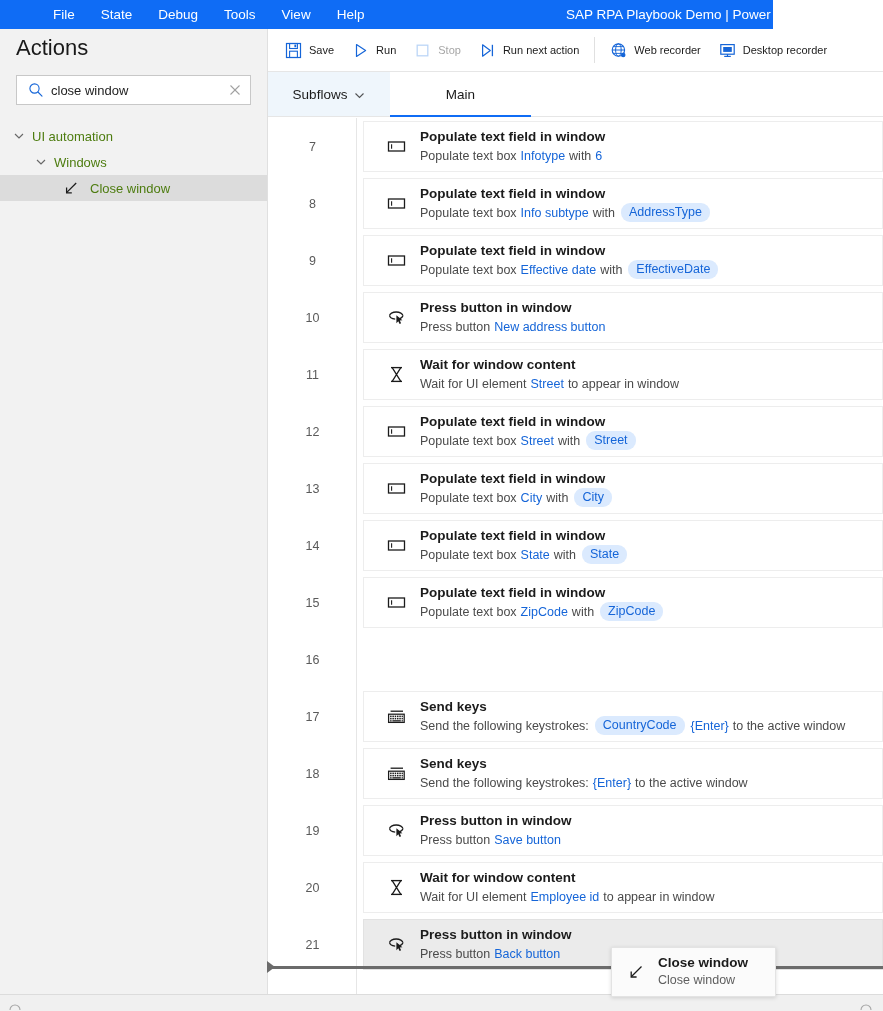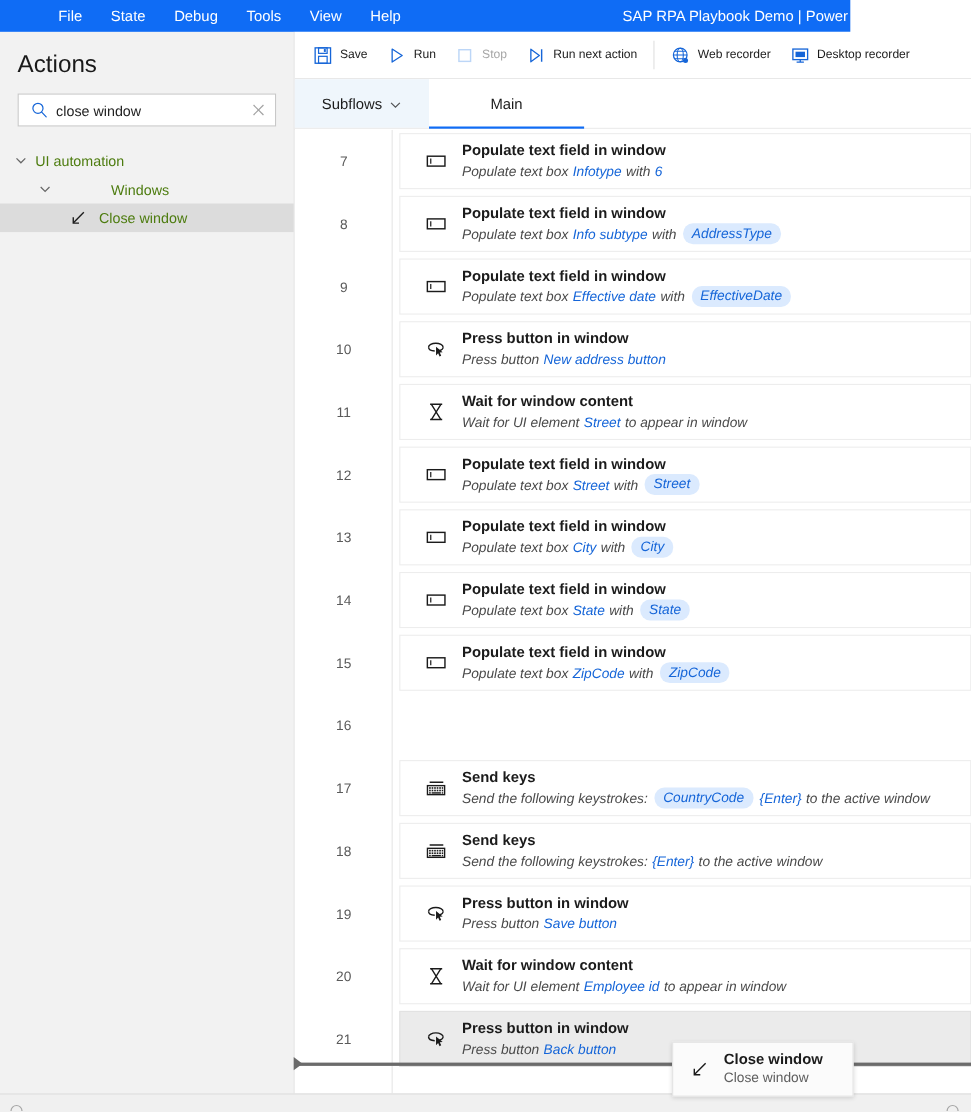--- a/index.html
+++ b/index.html
@@ -29,21 +29,21 @@
     display:flex; align-items:center;
     color:#ffffff; font-size:13.5px; white-space:nowrap;
   }
 
   
   .left-panel {
     position:absolute; top:29px; left:0; width:268px; height:965px;
     background:#f2f2f2; border-right:1px solid #e0e0e0;
   }
   .actions-title {
-    padding:16px 16px 10px 16px;
+    padding:6px 16px 10px 16px;
     font-size:22px; color:#1a1a1a; font-weight:400;
   }
   .search-wrap {
     margin:4px 16px 0 16px; height:30px;
     background:#ffffff; border:1px solid #c8c8c8;
     display:flex; align-items:center; padding:0 6px;
   }
   .search-icon { width:18px; height:18px; flex:0 0 18px; margin:0 6px 0 4px; }
   .search-input {
     flex:1 1 auto; border:none; outline:none;
@@ -53,21 +53,21 @@
   .search-clear {
     flex:0 0 16px; width:16px; height:16px; margin-right:4px;
     cursor:pointer; opacity:.55;
   }
 
   .tree { margin-top:18px; font-size:13px; color:#4d7c0f; }
   .tree-row {
     display:flex; align-items:center; height:26px; cursor:default;
     padding-left:12px;
   }
-  .tree-row.lvl2 { padding-left:34px;gap:47px; }
+  .tree-row.lvl2 { padding-left:34px; }
   .tree-row.lvl3 { padding-left:62px; }
   .tree-row.selected { background:#dcdcdc; }
   .chev { width:14px; height:14px; flex:0 0 14px; margin-right:6px; opacity:.75; }
   .tree-label { white-space:nowrap; }
   .act-icon-sm { width:18px; height:18px; flex:0 0 18px; margin-right:10px; }
 
   
   .right-side {
     position:absolute; top:29px; left:268px; width:615px; height:965px;
     background:#ffffff;
@@ -126,21 +126,21 @@
     background:#ffffff; border:1px solid #ededed;
     display:flex; align-items:center; padding-left:22px;
     cursor:default;
   }
   .row.selected .row-card { background:#ebebeb; border-color:#e2e2e2; }
   .row-icon { width:21px; height:21px; flex:0 0 21px; margin-right:13px; }
   .row-txt { display:flex; flex-direction:column; justify-content:center; min-width:0; }
   .row-title { font-size:13.5px; font-weight:bold; color:#1b1b1b; white-space:nowrap;
                line-height:1.35; }
   .row-sub { font-size:12.5px; color:#4a4a4a; white-space:nowrap; line-height:1.45;
-             margin-top:0; display:flex; align-items:center; flex-wrap:nowrap;font-style:italic; }
+             margin-top:0; display:flex; align-items:center; flex-wrap:nowrap; }
   .lnk { color:#1565d8; }
   .chip {
     display:inline-block; background:#dbeafe; color:#1565d8;
     border-radius:9px; padding:1px 8px; margin:0 2px;
     font-size:12.5px; line-height:1.4;
   }
   .sp { display:inline-block; width:4px; }
 
   
   .drop-ind {

